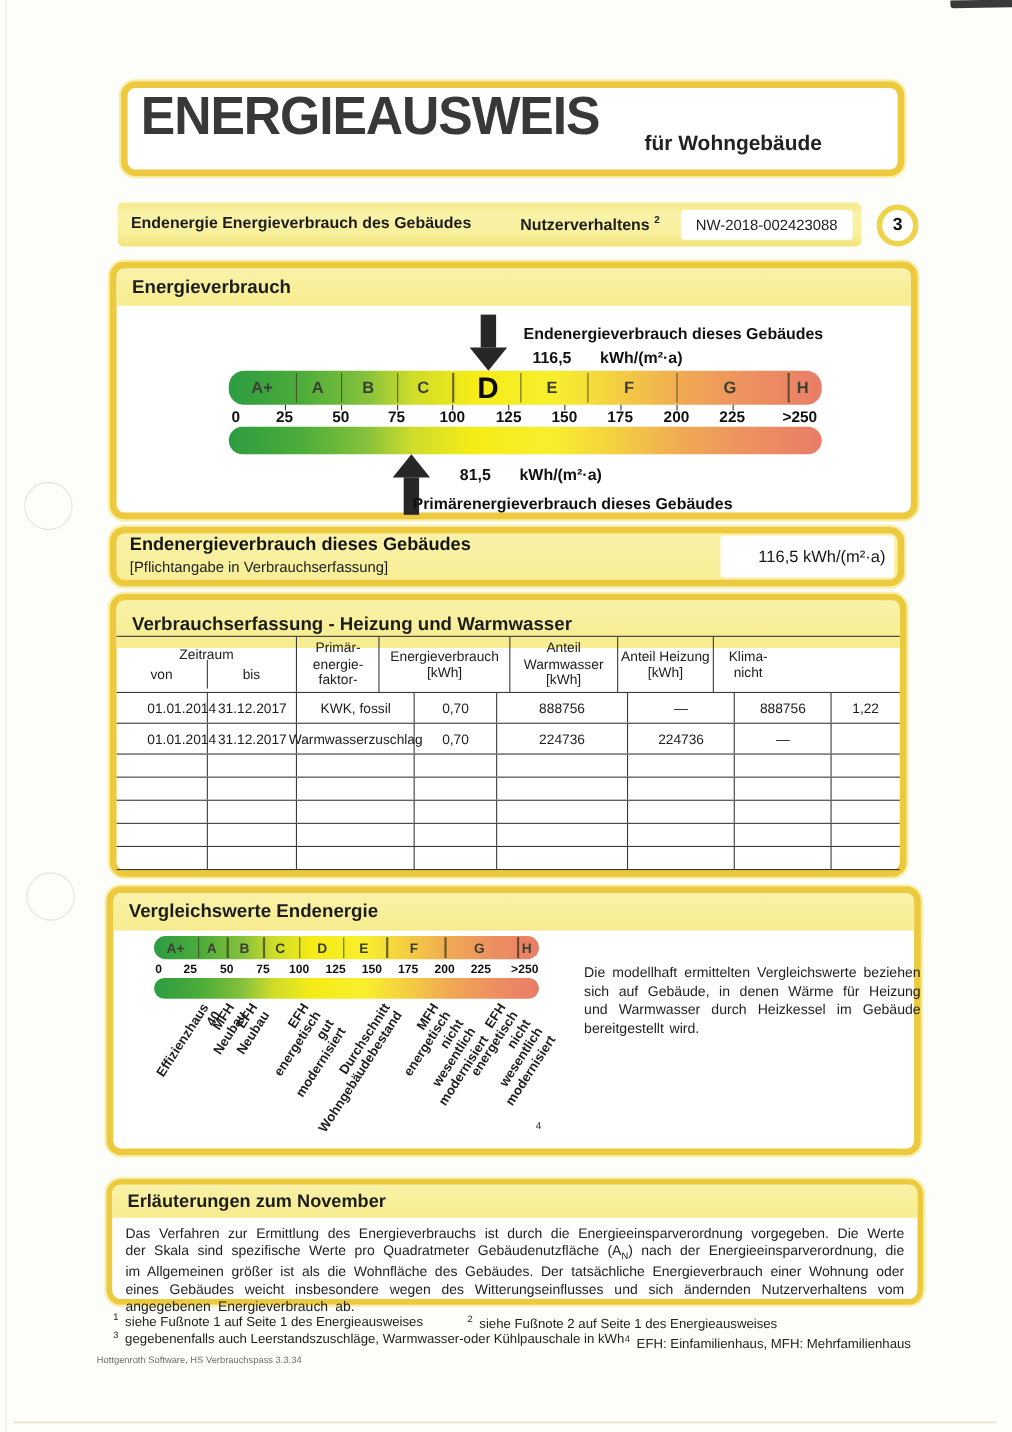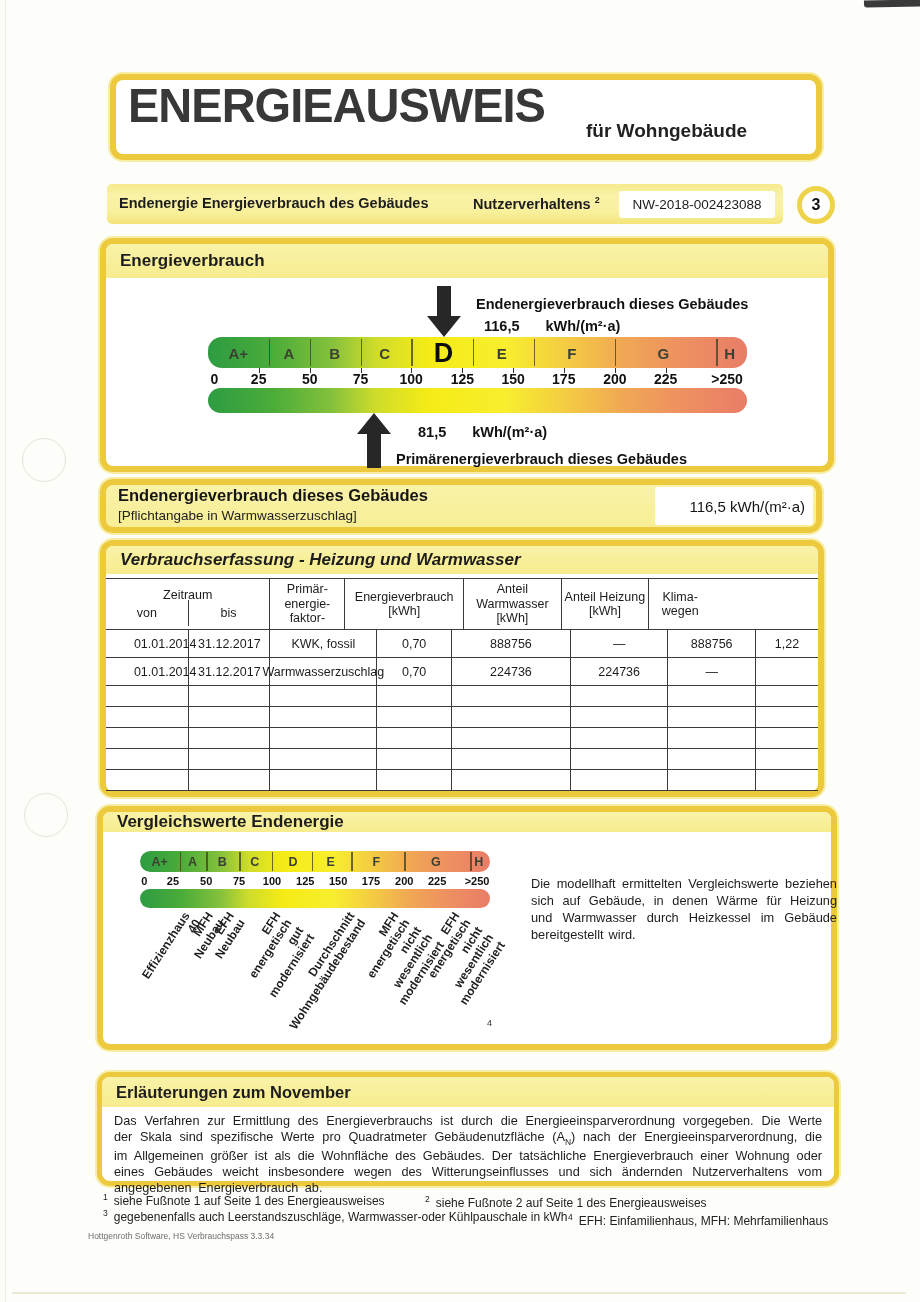--- a/index.html
+++ b/index.html
@@ -66,40 +66,40 @@
   #box-energie{left:100px;top:238px;width:722px;height:222px;}
   #box-energie .gstrip{height:34px;}
   #box-energie .stitle{font-size:17px;}
 
   #box-end{left:100px;top:479px;width:710px;height:42px;background:linear-gradient(#f9f2a8,#f7ee96);}
   #end-title{position:absolute;left:12px;top:1px;font-size:16.5px;font-weight:bold;color:#151515;}
   #end-sub{position:absolute;left:12px;top:23px;font-size:13.5px;color:#222;}
   #end-box-value{position:absolute;left:549px;top:2px;width:158px;height:38px;background:#fff;border-radius:3px;font-size:15px;color:#151515;display:flex;align-items:center;justify-content:flex-end;padding-right:8px;box-sizing:border-box;}
 
   #box-table{left:100px;top:540px;width:712px;height:245px;}
-  #box-table .gstrip{height:28px;font-style:italic;}
+  #box-table .gstrip{height:43px;}
   #box-table .stitle{font-size:17px;}
   #vt{position:absolute;left:0;top:32px;right:0;bottom:0;display:flex;flex-direction:column;font-size:12.5px;color:#1c1c1c;border-top:1px solid #3b3b3b;}
   .vt-row{display:flex;border-bottom:1px solid #3b3b3b;}
   .vt-row>div{border-right:1px solid #3b3b3b;display:flex;align-items:center;justify-content:center;text-align:center;box-sizing:border-box;}
   .vt-row>div:last-child{border-right:none;}
   .c1{width:11.7%;padding-left:36px;}.c2{width:11.4%;}.c3{width:15%;}.c4{width:10.5%;}.c5{width:16.7%;}.c6{width:13.7%;}.c7{width:12.3%;}.c8{width:8.7%;}
   #vt-head{height:50px;border-bottom:1.5px solid #3b3b3b;}
   #vt-head .hcell{white-space:pre-line;line-height:1.15;font-size:12.5px;}
   .hdr-zeitraum{width:23.1%;flex-direction:column;justify-content:center;position:relative;}
   .hz-top{margin-bottom:3px;}
   .hz-bottom{display:flex;width:100%;}
   .hz-bottom span{width:50%;text-align:center;}
   .hz-div{position:absolute;left:50%;bottom:3px;width:1px;height:26px;background:#3b3b3b;}
   .vt-data{height:27px;}
   .vt-empty{flex:1;}
   #vt .vt-row:last-child{border-bottom:1px solid #3b3b3b;}
 
   #box-vergleich{left:97px;top:806px;width:728px;height:232px;}
-  #box-vergleich .gstrip{height:20px;}
+  #box-vergleich .gstrip{height:34px;}
   #box-vergleich .stitle{font-size:17px;}
   #scale-small{position:absolute;left:37px;top:39px;width:350px;}
   #scale-small .band-top{height:21px;}
   #scale-small .nums{height:17px;}
   #scale-small .band-bot{height:19px;}
   #scale-small .letter{font-size:12.5px;}
   #scale-small .ticklabel{font-size:11px;}
   #vx-labels{position:absolute;left:37px;top:98px;width:350px;height:125px;}
   .vx-anchor{position:absolute;top:0;width:0;height:0;}
   .vx-text{position:absolute;right:0;top:0;transform:rotate(-57deg);transform-origin:100% 0;white-space:pre;text-align:right;font-size:12px;font-weight:bold;color:#1e1e1e;line-height:1.12;}
@@ -219,27 +219,27 @@
       <div class="band band-bot grad">
         <div class="arrow" id="arrow-prim" style="left: 30.8%;">
           <div class="arr-head-up"></div>
           <div class="arr-shaft" style="height:34px;"></div>
         </div>
       </div>
 
       <div class="ann" id="prim-value" style="left:210px;top:87px;">
         <span>81,5</span><span class="unit">kWh/(m²·a)</span>
       </div>
-      <div class="ann" id="prim-label" style="left:188px;top:114px;">Primärenergieverbrauch dieses Gebäudes</div>
+      <div class="ann" id="prim-label" style="left:167px;top:114px;">Primärenergieverbrauch dieses Gebäudes</div>
     </div>
   </div>
 
   <div class="gbox" id="box-end">
     <div id="end-title">Endenergieverbrauch dieses Gebäudes</div>
-    <div id="end-sub">[Pflichtangabe in Warmwasserzuschlag]</div>
+    <div id="end-sub">[Pflichtangabe in Verbrauchserfassung]</div>
     <div id="end-box-value">116,5 kWh/(m²·a)</div>
   </div>
 
   <div class="gbox" id="box-table">
     <div class="gstrip">
       <span class="stitle">Verbrauchserfassung - Heizung und Warmwasser</span>
     </div>
     <div id="vt">
       <div class="vt-row" id="vt-head">
         <div class="hdr-zeitraum hcell" style="white-space: pre-line;">
@@ -254,21 +254,21 @@
 energie-
 faktor-</div>
         <div class="c5 hcell" style="white-space: pre-line;">Energieverbrauch
 [kWh]</div>
         <div class="c6 hcell" style="white-space: pre-line;">Anteil
 Warmwasser
 [kWh]</div>
         <div class="c7 hcell" style="white-space: pre-line;">Anteil Heizung
 [kWh]</div>
         <div class="c8 hcell" style="white-space: pre-line;">Klima-
-wegen</div>
+nicht</div>
       </div>
 
       <div class="vt-row vt-data">
         <div class="c1">01.01.2014</div>
         <div class="c2">31.12.2017</div>
         <div class="c3">KWK, fossil</div>
         <div class="c4">0,70</div>
         <div class="c5">888756</div>
         <div class="c6">—</div>
         <div class="c7">888756</div>

